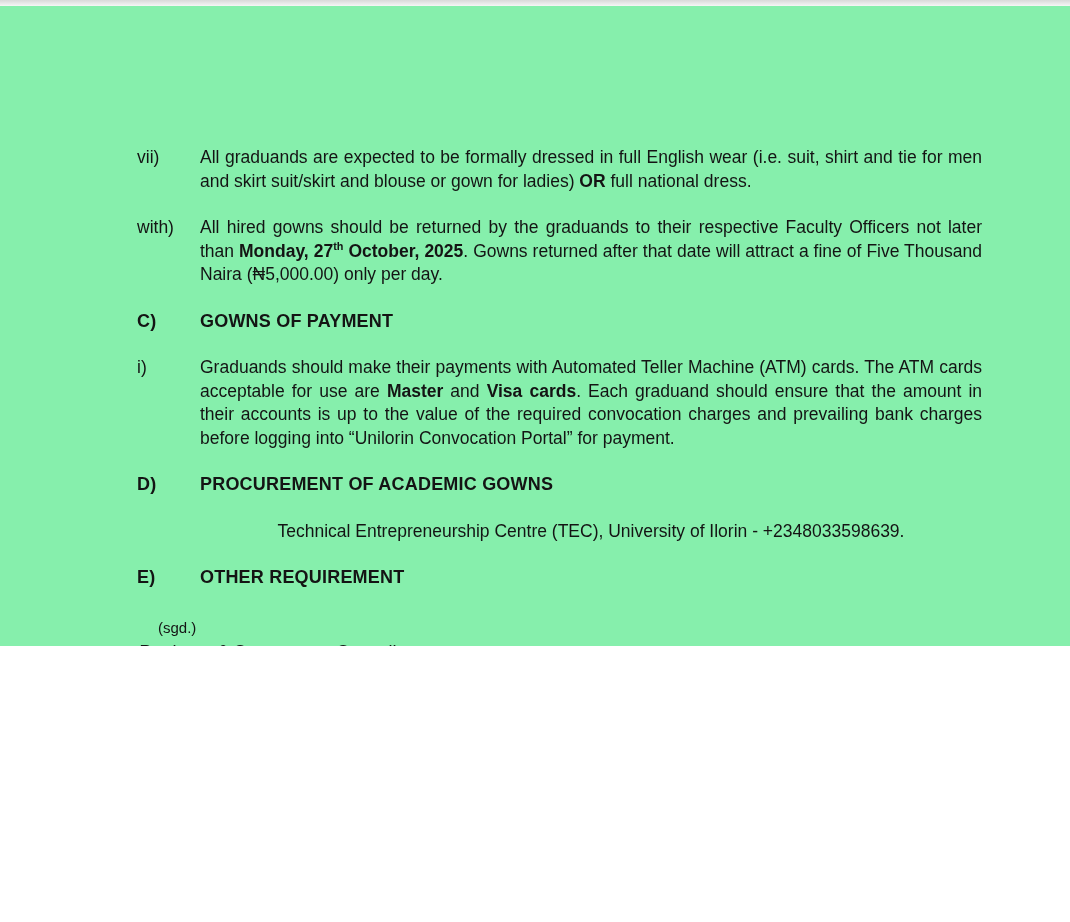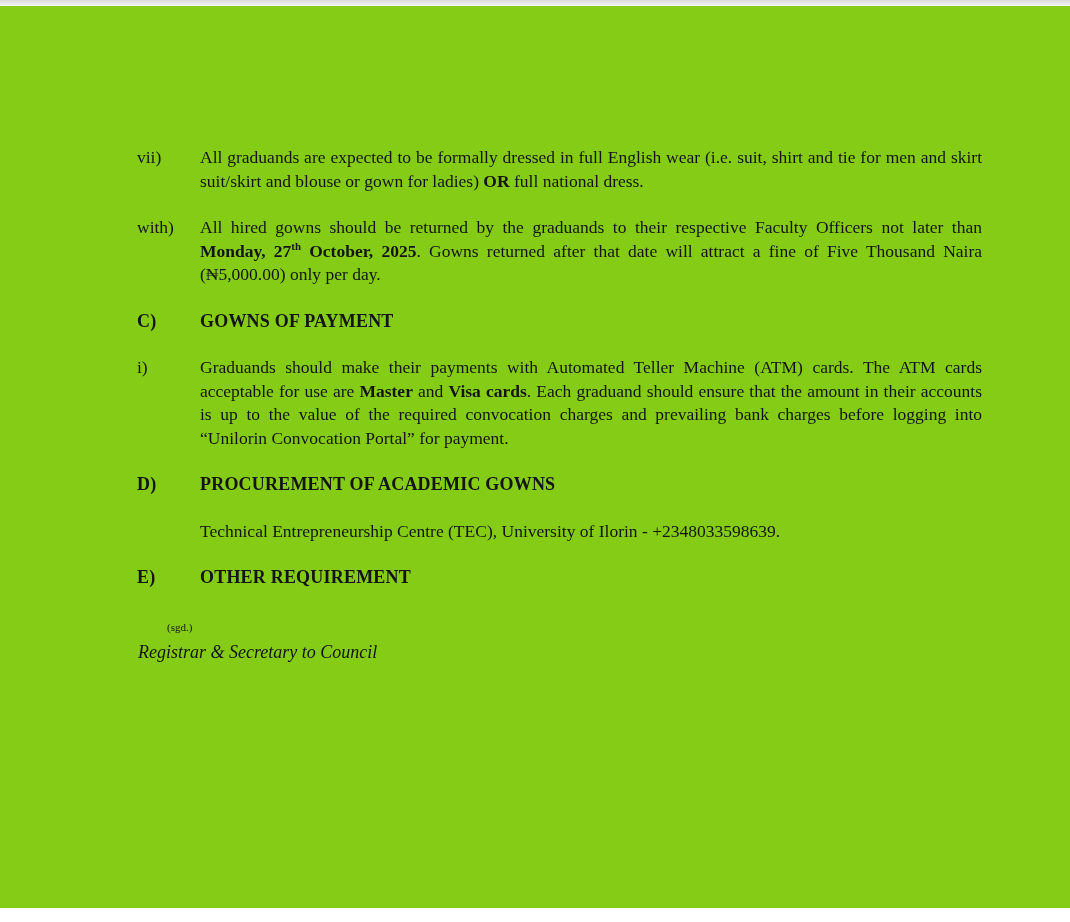--- a/index.html
+++ b/index.html
@@ -1,23 +1,23 @@
 <!DOCTYPE html>
 <html><head>
 <meta charset="utf-8">
 <style>
   * { margin: 0; padding: 0; box-sizing: border-box; }
   html, body { background: #ffffff; }
   .page {
     position: relative;
     width: 1070px;
-    height: 908px;
-    background: #84cc16;
+    height: 646px;
+    background: #86efac;
     overflow: hidden;
-    font-family: Liberation Serif, serif;
+    font-family: Liberation Sans, sans-serif;
     color: #141414;
   }
   .top-strip {
     position: absolute;
     top: 0; left: 0; right: 0;
     height: 6px;
     background: linear-gradient(#d9d9d9, #f6f6f6);
   }
   .content {
     padding: 146px 88px 0 137px;
@@ -32,38 +32,38 @@
     width: 63px;
     font-size: 17.5px;
     line-height: 23.5px;
   }
   .row .text {
     width: 782px;
     font-size: 17.5px;
     line-height: 23.5px;
     text-align: justify;
   }
-  .row .text .plainline { text-align: left; }
+  .row .text .plainline { text-align: center; }
   .heading .label,
   .heading .title {
     font-weight: bold;
     font-size: 18px;
     line-height: 23.5px;
     letter-spacing: 0.2px;
   }
   .heading { margin-bottom: 23px; }
   sup { font-size: 0.62em; line-height: 0; vertical-align: super; }
   .signature {
     margin-top: 25px;
     margin-left: 1px;
     line-height: 25px;
   }
   .sig-sgd {
-    margin-left: 29px;
-    font-size: 11px;
+    margin-left: 20px;
+    font-size: 15px;
   }
   .sig-name {
     font-weight: bold;
     font-size: 18.5px;
   }
   .sig-role {
     font-style: italic;
     font-size: 18px;
   }
 </style>

